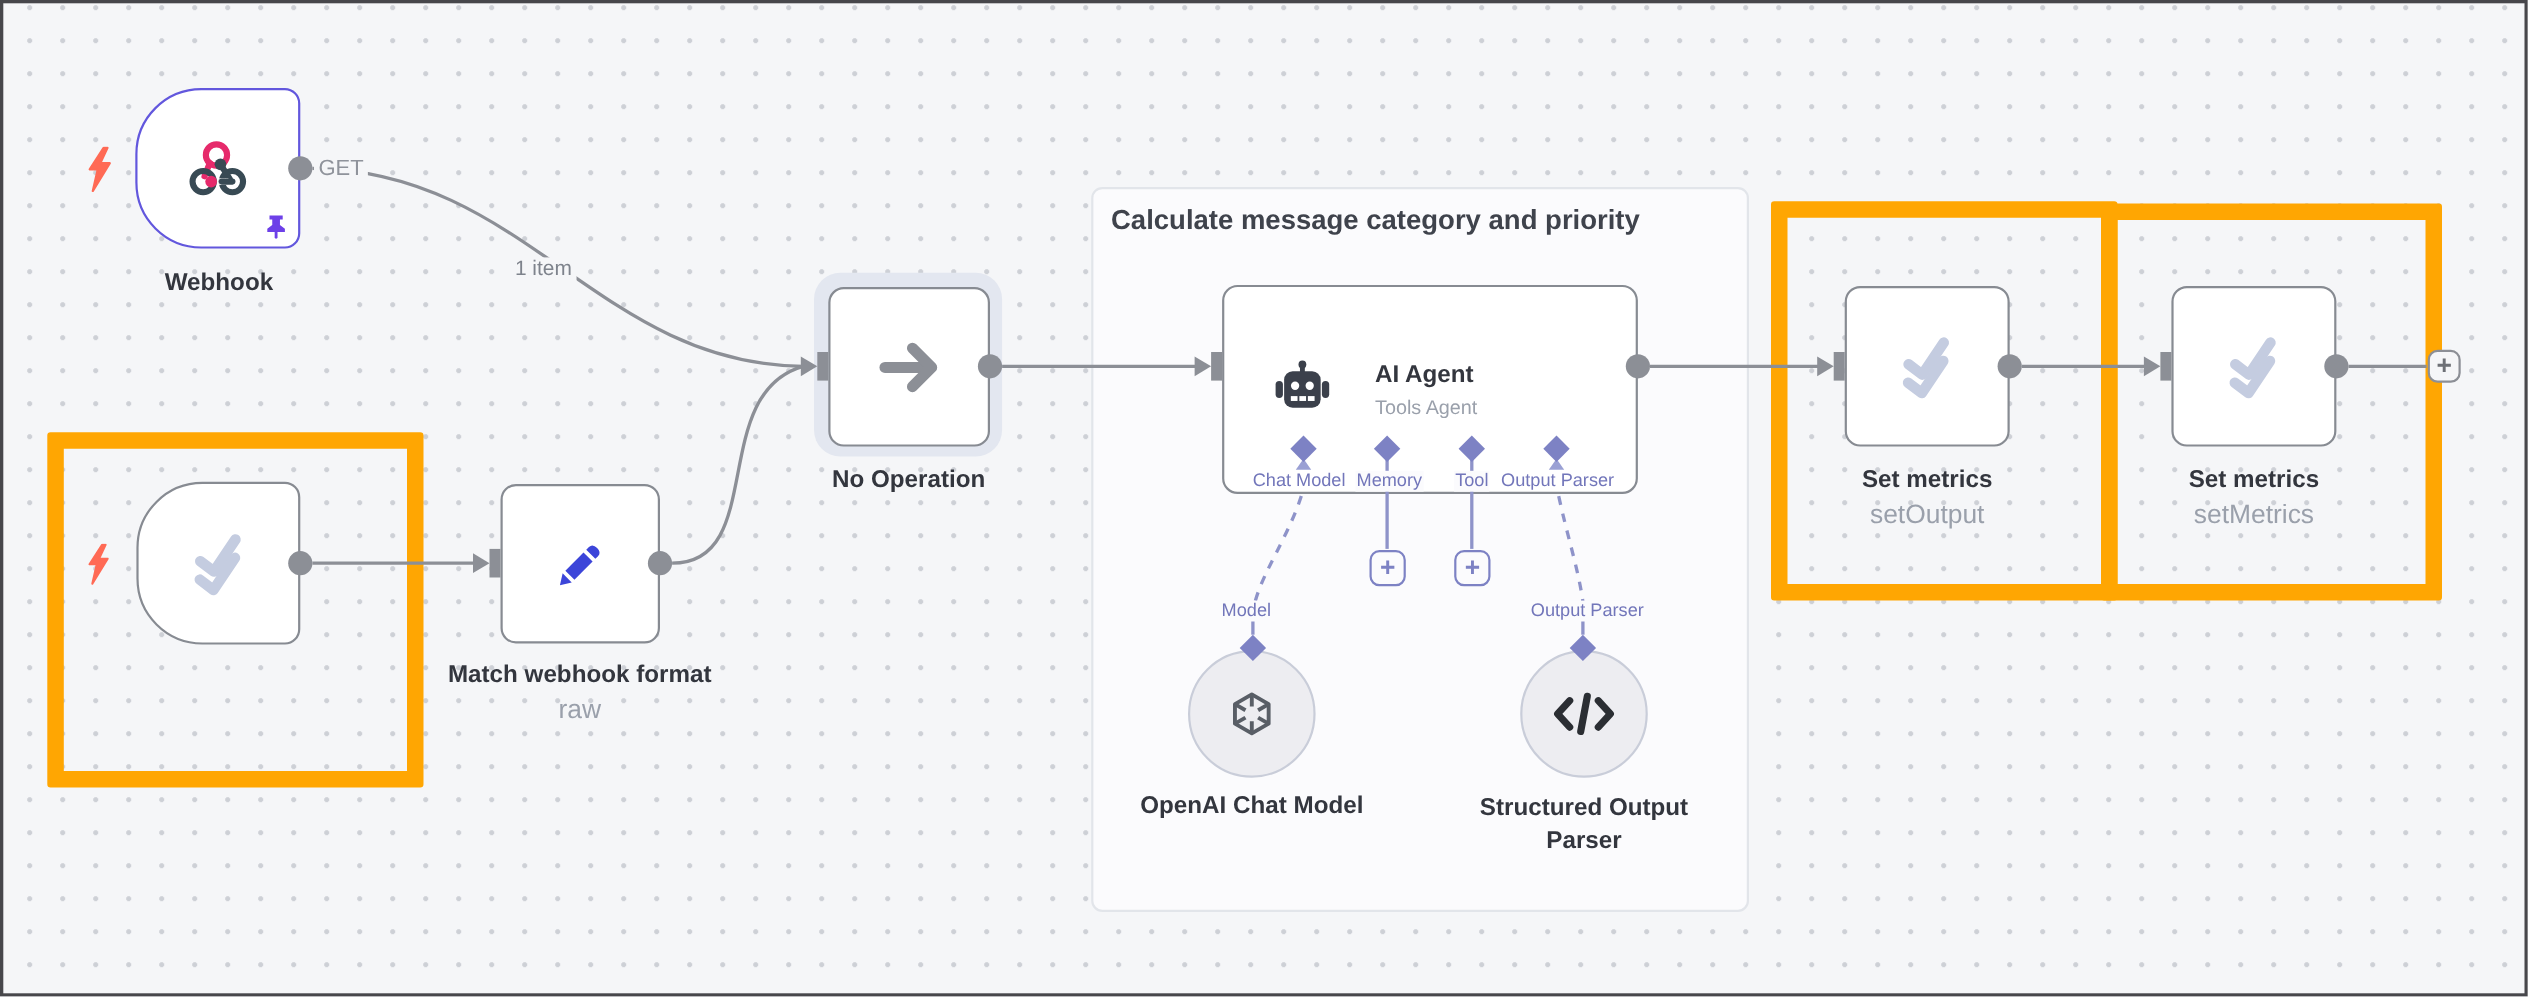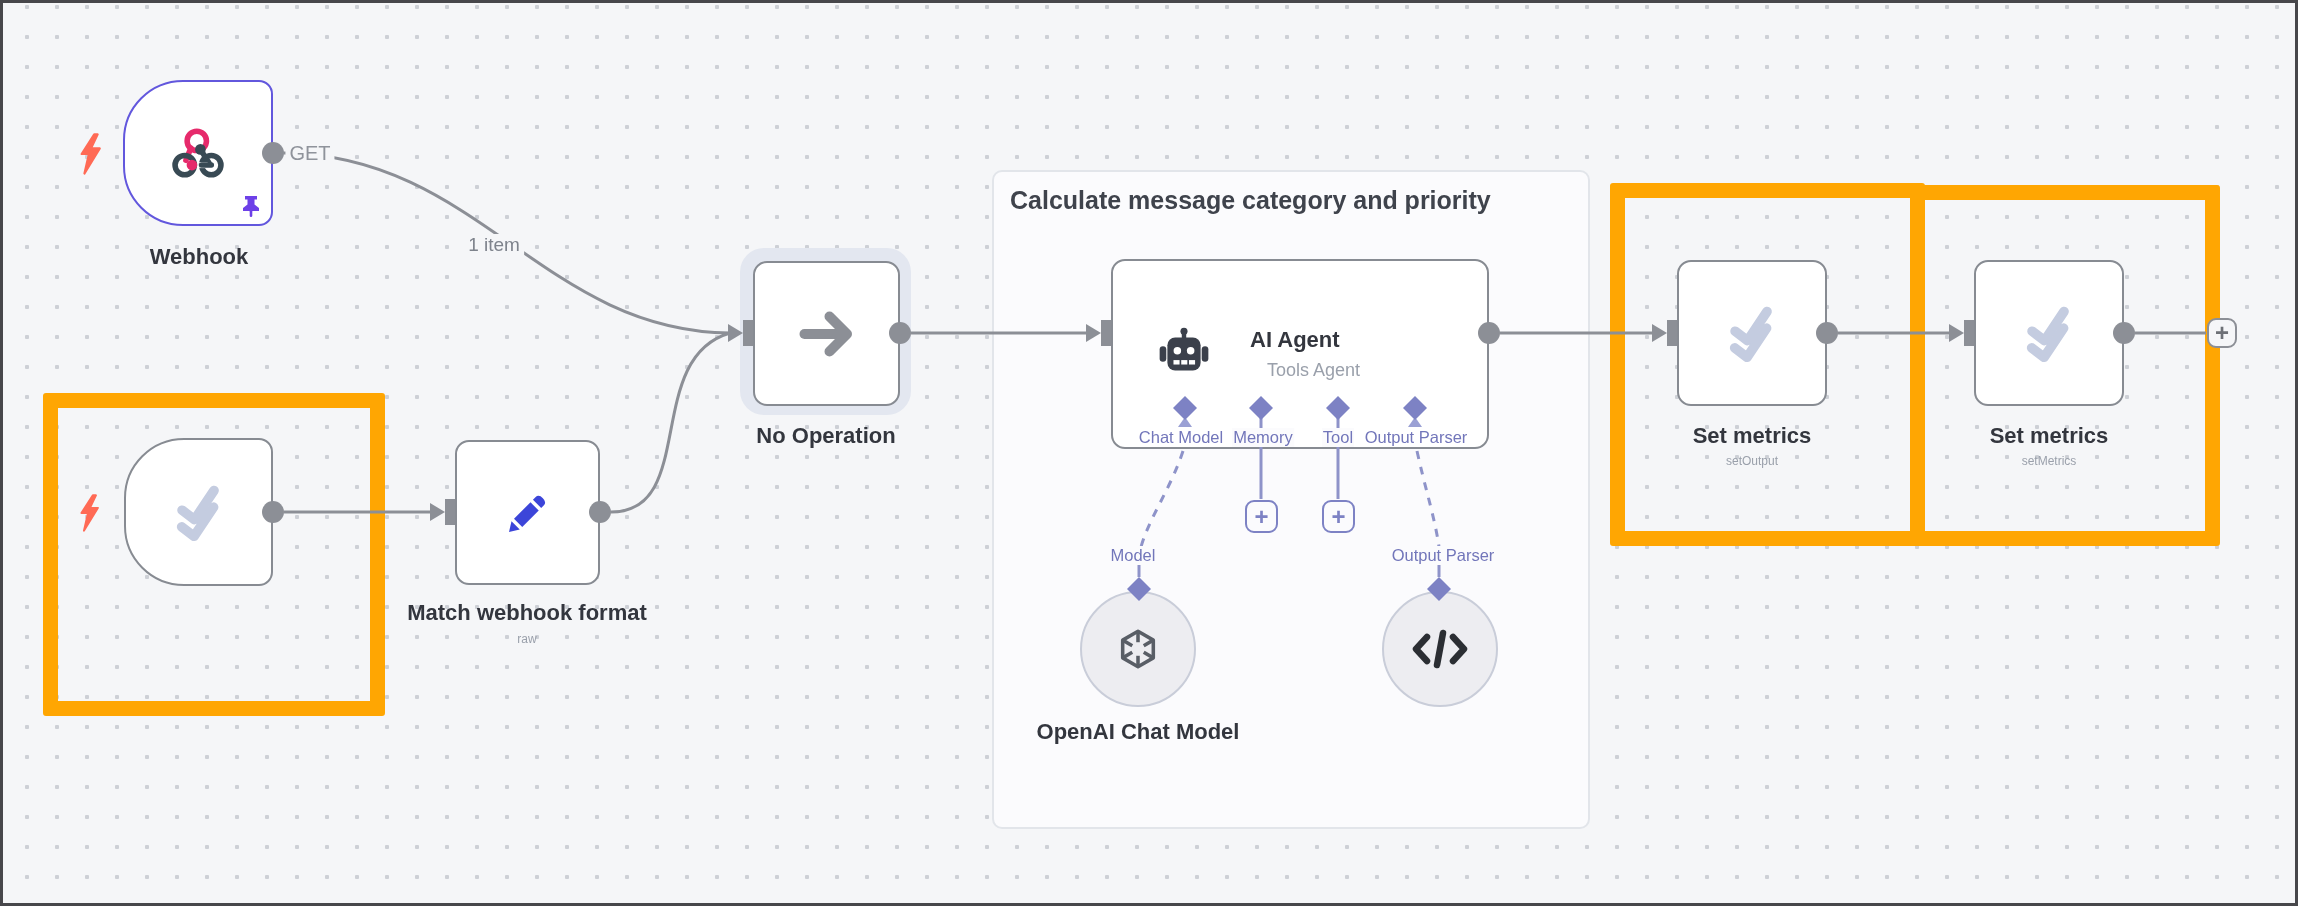--- a/index.html
+++ b/index.html
@@ -20,21 +20,21 @@
   
   .node{position:absolute;background:#ffffff;border:2.5px solid #878b92;border-radius:14px;z-index:2;
         display:flex;align-items:center;justify-content:center;box-sizing:border-box;}
   .trigger{border-radius:60px 14px 14px 60px;}
   .halo{position:absolute;background:#e3e7f0;border-radius:24px;z-index:1;}
   .circle-node{position:absolute;background:#ededf1;border:2px solid #c9cdd9;border-radius:50%;z-index:2;
         display:flex;align-items:center;justify-content:center;box-sizing:border-box;}
   
   .lbl{position:absolute;transform:translateX(-50%);text-align:center;
        font-size:22px;font-weight:700;color:#33363e;z-index:4;white-space:nowrap;}
-  .sub{font-size:12px;font-weight:400;color:#9aa0ab;}
+  .sub{font-size:24px;font-weight:400;color:#9aa0ab;}
   .wrap{white-space:normal;line-height:30px;}
   .edge-lbl{position:absolute;transform:translateX(-50%);font-size:19px;color:#7e838c;
        background:#f5f6f8;padding:0 4px;z-index:4;white-space:nowrap;}
   .port-lbl{position:absolute;transform:translateX(-50%);font-size:16.5px;color:#7276ba;
        z-index:4;white-space:nowrap;}
   .port-lbl.bg{background:#fbfbfd;padding:0 1px;}
   
   .plusbtn{position:absolute;box-sizing:border-box;border:2.5px solid #7d82c4;border-radius:9px;
        background:#fbfbfd;color:#7d82c4;font-size:24px;font-weight:700;z-index:4;
        display:flex;align-items:center;justify-content:center;line-height:1;}
@@ -106,21 +106,21 @@
       <rect x="44" y="17" width="6" height="14" rx="3" fill="#3b404b"></rect>
       <rect x="13" y="9" width="30" height="30" rx="7" fill="#3b404b"></rect>
       <circle cx="22" cy="21" r="3.4" fill="#ffffff"></circle>
       <circle cx="34" cy="21" r="3.4" fill="#ffffff"></circle>
       <rect x="18.5" y="29.5" width="5.5" height="4" fill="#ffffff"></rect>
       <rect x="25.5" y="29.5" width="5.5" height="4" fill="#ffffff"></rect>
       <rect x="32.5" y="29.5" width="5.5" height="4" fill="#ffffff"></rect>
     </svg>
     <div style="margin-left:35px;">
       <div style="font-size:22px;font-weight:700;color:#33363e;">AI Agent</div>
-      <div style="font-size:18px;color:#9aa0ab;margin-top:7px;margin-left:17px;">Tools Agent</div>
+      <div style="font-size:18px;color:#9aa0ab;margin-top:7px;">Tools Agent</div>
     </div>
   </div>
 
   <div class="node" style="left:1674px;top:257px;width:150px;height:146px;">
     <svg class="icon" width="66" height="66" viewBox="0 0 48 48" style="transform:rotate(-8deg);">
       <path d="M12 21 L20 29 L37 10" fill="none" stroke="#c4cce0" stroke-width="7" stroke-linecap="round" stroke-linejoin="round"></path>
       <path d="M10 33 L18 41 L35 22" fill="none" stroke="#c4cce0" stroke-width="7" stroke-linecap="round" stroke-linejoin="round"></path>
     </svg>
   </div>
 
@@ -259,14 +259,15 @@
 
   <div class="port-lbl" style="left:1178px;top:425px;">Chat Model</div>
   <div class="port-lbl bg" style="left:1260px;top:425px;">Memory</div>
   <div class="port-lbl bg" style="left:1335px;top:425px;">Tool</div>
   <div class="port-lbl" style="left:1413px;top:425px;">Output Parser</div>
 
   <div class="port-lbl bg" style="left:1130px;top:543px;">Model</div>
   <div class="port-lbl bg" style="left:1440px;top:543px;">Output Parser</div>
 
   <div class="lbl" style="left:1135px;top:716px;">OpenAI Chat Model</div>
+  <div class="lbl wrap" style="left:1437px;top:716px;width:235px;">Structured Output Parser</div>
 
 </div>
 
 </body></html>

